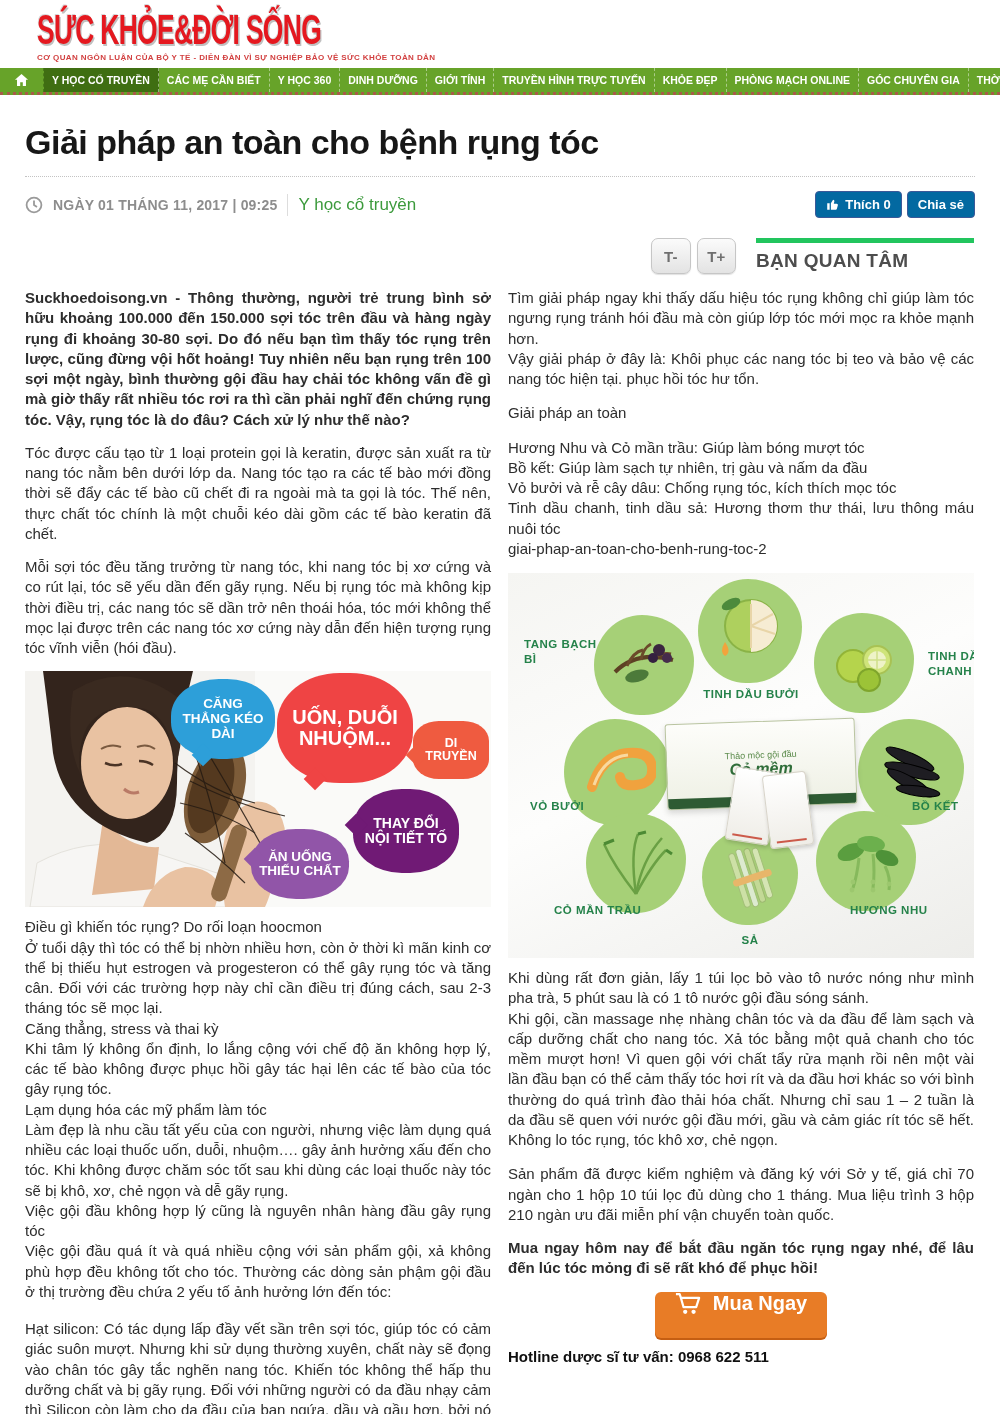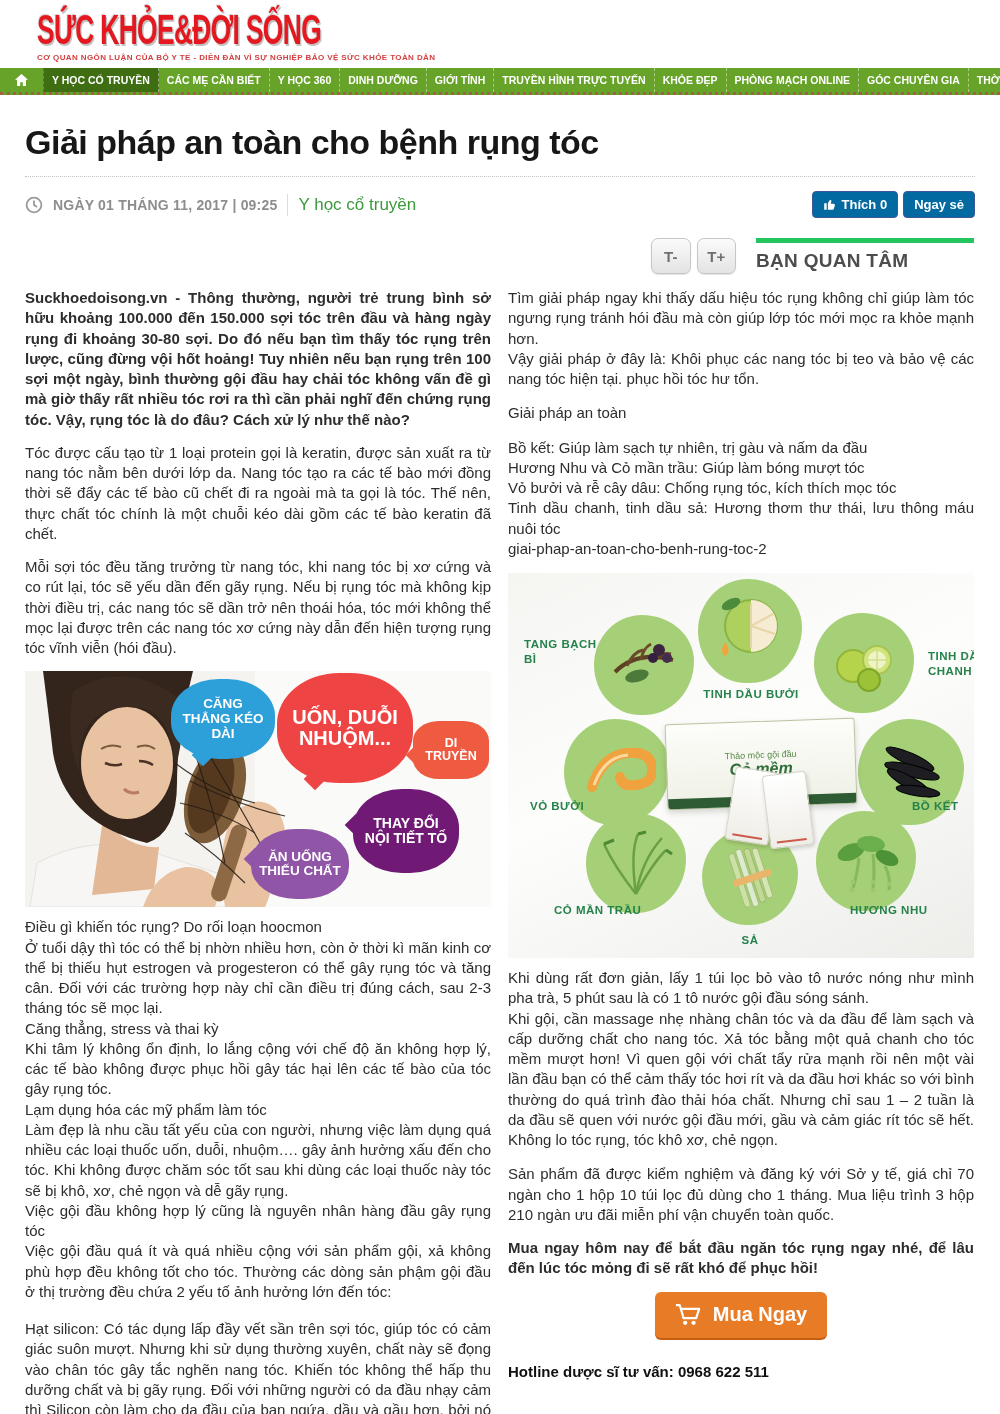--- a/index.html
+++ b/index.html
@@ -98,22 +98,22 @@
   .sachet { position:absolute; width:44px; height:74px; background:linear-gradient(#ffffff,#efede7);
             border:1px solid #d8d4ca; border-radius:4px; z-index:3; box-shadow:1px 2px 4px rgba(0,0,0,.18); }
   .sachet::after { content:""; position:absolute; bottom:4px; left:6px; right:6px; height:2px; background:#cc5a4a; }
   .sachet-1 { left:222px; top:196px; transform:rotate(9deg); }
   .sachet-2 { left:258px; top:200px; transform:rotate(-7deg); }
 
   
   .causes { margin-top:0; }
   .factors { margin-top:17px; }
   .cta { font-weight:bold; }
-  .buy-btn { display:flex; align-items:center; justify-content:center; gap:12px; width:172px; height:46px;
-             margin:2px auto 24px; background:#e87c26; border:none; border-radius:6px; color:#fff;
+  .buy-btn { display:flex; align-items:flex-start; justify-content:center; gap:12px; width:172px; height:46px;
+             margin:2px auto 9px; background:#e87c26; border:none; border-radius:6px; color:#fff;
              font-size:20px; font-weight:bold; box-shadow:0 2px 0 #c55e12; cursor:pointer; font-family:inherit; }
   .hotline { font-size:17px; font-weight:bold; color:#101010; text-align:left !important; margin:0 0 3px !important; }
 </style>
 </head>
 <body>
 
 <header class="masthead">
   <div class="logo">SỨC KHỎE&amp;ĐỜI SỐNG</div>
   <div class="tagline">CƠ QUAN NGÔN LUẬN CỦA BỘ Y TẾ - DIỄN ĐÀN VÌ SỰ NGHIỆP BẢO VỆ SỨC KHỎE TOÀN DÂN</div>
 </header>
@@ -149,21 +149,21 @@
     <span class="meta-sep"></span>
     <a class="meta-category">Y học cổ truyền</a>
     <div class="social">
       <button class="fb-btn">
         <svg width="13" height="13" viewBox="0 0 16 16">
           <path d="M1.5 6.5h3v8h-3z M6 14.5h5.6c.9 0 1.6-.6 1.8-1.4l1.2-4.1c.3-.9-.4-1.9-1.4-1.9H9.6l.7-3.2c.2-1-.6-1.9-1.6-1.9L6 6.5z" fill="#ffffff"></path>
         </svg>
         <span>Thích 0</span>
       </button>
       <button class="fb-btn">
-        <span>Ngay sẻ</span>
+        <span>Chia sẻ</span>
       </button>
     </div>
   </div>
 
   <div class="columns">
 
     <div class="col">
       <p class="intro">Suckhoedoisong.vn - Thông thường, người trẻ trung bình sở hữu khoảng 100.000 đến 150.000 sợi tóc trên đầu và hàng ngày rụng đi khoảng 30-80 sợi. Do đó nếu bạn tìm thấy tóc rụng trên lược, cũng đừng vội hốt hoảng! Tuy nhiên nếu bạn rụng trên 100 sợi một ngày, bình thường gội đầu hay chải tóc không vấn đề gì mà giờ thấy rất nhiều tóc rơi ra thì cần phải nghĩ đến chứng rụng tóc. Vậy, rụng tóc là do đâu? Cách xử lý như thế nào?</p>
       <p>Tóc được cấu tạo từ 1 loại protein gọi là keratin, được sản xuất ra từ nang tóc nằm bên dưới lớp da. Nang tóc tạo ra các tế bào mới đồng thời sẽ đẩy các tế bào cũ chết đi ra ngoài mà ta gọi là tóc. Thế nên, thực chất tóc chính là một chuỗi kéo dài gồm các tế bào keratin đã chết.</p>
       <p>Mỗi sợi tóc đều tăng trưởng từ nang tóc, khi nang tóc bị xơ cứng và co rút lại, tóc sẽ yếu dần đến gãy rụng. Nếu bị rụng tóc mà không kịp thời điều trị, các nang tóc sẽ dần trở nên thoái hóa, tóc mới không thể mọc lại được trên các nang tóc xơ cứng này dẫn đến hiện tượng rụng tóc vĩnh viễn (hói đầu).</p>
@@ -233,22 +233,22 @@
       <div class="tight">
         <p>Tìm giải pháp ngay khi thấy dấu hiệu tóc rụng không chỉ giúp làm tóc ngưng rụng tránh hói đầu mà còn giúp lớp tóc mới mọc ra khỏe mạnh hơn.</p>
         <p>Vậy giải pháp ở đây là: Khôi phục các nang tóc bị teo và bảo vệ các nang tóc hiện tại. phục hồi tóc hư tổn.</p>
       </div>
 
       <div class="tight">
         <p>Giải pháp an toàn</p>
       </div>
 
       <div class="tight">
+        <p>Hương Nhu và Cỏ mần trầu: Giúp làm bóng mượt tóc</p>
         <p>Bồ kết: Giúp làm sạch tự nhiên, trị gàu và nấm da đầu</p>
-        <p>Hương Nhu và Cỏ mần trầu: Giúp làm bóng mượt tóc</p>
         <p>Vỏ bưởi và rễ cây dâu: Chống rụng tóc, kích thích mọc tóc</p>
         <p>Tinh dầu chanh, tinh dầu sả: Hương thơm thư thái, lưu thông máu nuôi tóc</p>
         <p>giai-phap-an-toan-cho-benh-rung-toc-2</p>
       </div>
 
       <figure class="herb-figure">
         <div class="herb-circle c-tang">
           <svg width="74" height="74" viewBox="0 0 74 74">
             <path d="M8 44 Q30 22 66 32" stroke="#5d4024" stroke-width="4" fill="none"></path>
             <path d="M20 38 q6 -14 16 -16 M34 32 q2 -12 10 -16 M48 30 q8 -6 16 -4" stroke="#6b4a2a" stroke-width="3" fill="none"></path>

